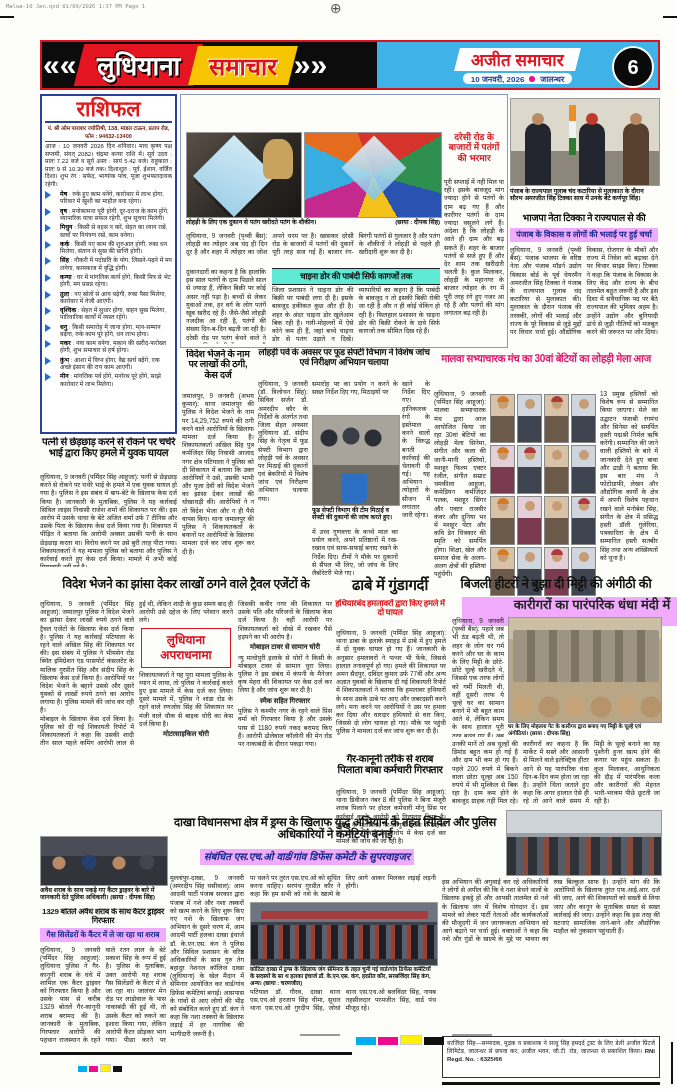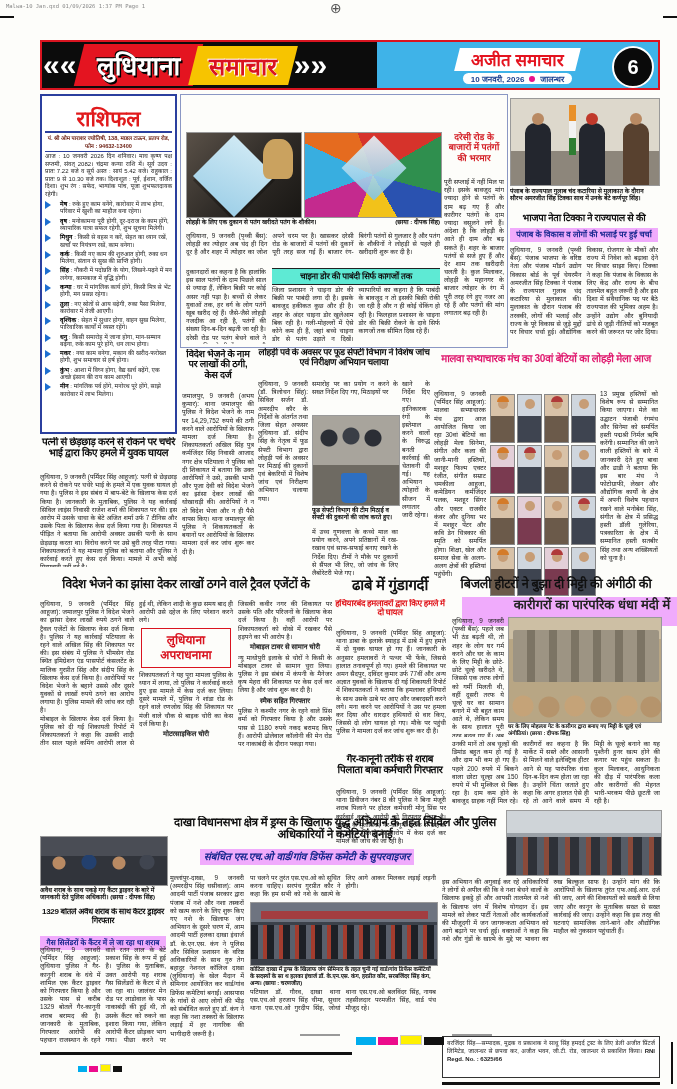--- a/index.html
+++ b/index.html
@@ -26,21 +26,21 @@
   text-shadow:1px 1px 0 #fff,-1px -1px 0 #fff;}
 .mast-right{flex:1;background:#3fb3e8;position:relative;display:flex;flex-direction:column;align-items:center;justify-content:center;}
 .ajit{background:#fff;transform:skewX(-14deg);padding:0 14px;margin-top:2px;}
 .ajit span{display:inline-block;transform:skewX(14deg);color:#e41420;font-size:17px;font-weight:bold;}
 .datepill{background:#fff;border-radius:8px;margin-top:2px;padding:0 8px;font-size:8px;font-weight:bold;color:#1a3f8f;display:flex;align-items:center;gap:5px;}
 .dot{width:6px;height:6px;border-radius:50%;background:#e8128a;display:inline-block;}
 .pgcircle{position:absolute;right:4px;top:4px;width:38px;height:38px;background:#0a0a0a;border:2px solid #fff;border-radius:50%;
   color:#fff;font-size:20px;font-weight:bold;display:flex;align-items:center;justify-content:center;}
 
 .horo{border:2px solid #2b3f9e;box-sizing:border-box;padding:2px 3px;background:#fff;}
-.horo-title{color:#e11a1c;font-size:21px;font-weight:bold;text-align:center;line-height:1.05;border-bottom:2.5px solid #2b3f9e;padding-bottom:1px;margin-top:10px;}
+.horo-title{color:#e11a1c;font-size:21px;font-weight:bold;text-align:center;line-height:1.05;border-bottom:2.5px solid #2b3f9e;padding-bottom:1px;}
 .horo-addr{font-size:5.6px;font-weight:bold;color:#6b1d10;text-align:center;border-bottom:1px solid #2b3f9e;padding:1px 0;}
 .horo-intro{font-size:6px;line-height:1.25;text-align:justify;padding-top:1px;color:#222;}
 .zrow{display:flex;gap:3px;margin-top:2.2px;font-size:6.1px;line-height:1.18;}
 .zarrow{flex:0 0 6px;width:0;height:0;border-top:4px solid transparent;border-bottom:4px solid transparent;border-left:6px solid #1d6fd1;margin-top:1px;}
 .zrow b{color:#000;}
 
 .redbox{border:1.5px solid #d91420;color:#d91420;font-weight:bold;text-align:center;font-size:12px;line-height:1.25;
   padding:4px 2px;margin:3px 2px;break-inside:avoid;}
 .crimesub{display:block;font-weight:bold;text-align:center;font-size:6.8px;margin:2px 0;}
 .imprint{border:1px solid #333;padding:3px 4px;font-size:6px;line-height:1.3;text-align:justify;box-sizing:border-box;background:#fff;}
@@ -268,21 +268,21 @@
   <div class="abs cap" style="left:508px;top:723px;width:152px;height:14px;font-size:5.6px;">घर के लिए मोहल्ला गेट के कारीगर द्वारा बनाए गए मिट्टी के चूल्हे एवं अंगीठियां। (छाया : दीपक सिंह)</div>
   <div class="abs body cols3" style="left:452px;top:740px;width:208px;height:66px;">उनकी मानें तो अब चूल्हों की डिमांड बहुत कम हो गई है और दाम भी कम हो गए हैं। पहले 200 रुपये में बिकने वाला छोटा चूल्हा अब 150 रुपये में भी मुश्किल से बिक रहा है। दाम कम होने के बावजूद ग्राहक नहीं मिल रहे। कारीगरों का कहना है कि मार्केट में सस्ते और आसानी से मिलने वाले इलेक्ट्रिक हीटर आने से यह पारंपरिक धंधा दिन-ब-दिन कम होता जा रहा है। उन्होंने चिंता जताते हुए कहा कि अगर हालात ऐसे ही रहे तो आने वाले समय में मिट्टी के चूल्हे बनाने का यह पुश्तैनी हुनर खत्म होने की कगार पर पहुंच सकता है। कुल मिलाकर, आधुनिकता की दौड़ में पारंपरिक कला और कारीगरों की मेहनत भारी-भरकम पीछे छूटती जा रही है।</div>
 
   <div class="abs hl" style="left:168px;top:816px;width:334px;height:28px;font-size:11.5px;">दाखा विधानसभा क्षेत्र में ड्रग्स के खिलाफ युद्ध अभियान के तहत सिविल और पुलिस अधिकारियों ने कमेटियां बनाई</div>
   <div class="photo ph-dakha" style="left:506px;top:810px;width:154px;height:64px;"></div>
   <div class="abs pinkbar" style="left:200px;top:849px;width:214px;height:16px;font-size:10px;line-height:16px;font-style:italic;">संबंधित एस.एच.ओ वार्ड/गांव डिफेंस कमेटी के सुपरवाइजर होंगे</div>
 
   <div class="photo ph-liquor" style="left:40px;top:836px;width:126px;height:48px;"></div>
   <div class="abs cap" style="left:40px;top:886px;width:126px;height:20px;">अवैध शराब के साथ पकड़े गए कैंटर ड्राइवर के बारे में जानकारी देते पुलिस अधिकारी। (छाया : दीपक सिंह)</div>
   <div class="abs hl" style="left:40px;top:908px;width:126px;height:18px;font-size:8px;">1329 बोतलें अवैध शराब के साथ कैंटर ड्राइवर गिरफ्तार</div>
-  <div class="abs pinkbar" style="left:40px;top:928px;width:126px;height:14px;font-size:7.4px;line-height:14px;margin-top:8px;">गैस सिलेंडरों के कैंटर में ले जा रहा था शराब</div>
+  <div class="abs pinkbar" style="left:40px;top:928px;width:126px;height:14px;font-size:7.4px;line-height:14px;">गैस सिलेंडरों के कैंटर में ले जा रहा था शराब</div>
   <div class="abs body cols2" style="left:40px;top:946px;width:126px;height:100px;">लुधियाना, 9 जनवरी (पर्मिंदर सिंह आहूजा): लुधियाना पुलिस ने गैर-कानूनी शराब के धंधे में शामिल एक कैंटर ड्राइवर को गिरफ्तार किया है और उसके पास से करीब 1329 बोतलें गैर-कानूनी शराब बरामद की है। जानकारी के मुताबिक, गिरफ्तार आरोपी की पहचान राजस्थान के रहने वाले रतन लाल के बेटे प्रकाश सिंह के रूप में हुई है। पुलिस के मुताबिक, उक्त आरोपी यह शराब गैस सिलेंडरों के कैंटर में ले जा रहा था। जालंधर मेन रोड पर लाडोवाल के पास नाकाबंदी की हुई थी, तो उसके कैंटर को रुकने का इशारा किया गया, लेकिन आरोपी कैंटर छोड़कर भाग गया। पीछा करने पर पुलिस ने उसे पकड़ लिया और उसके पास से यह शराब बरामद की। पुलिस ने उसके खिलाफ बनती धाराओं के तहत मामला दर्ज कर लिया है और जांच जारी है, कई और गिरफ्तारियां होने की संभावना है।</div>
 
   <div class="abs body" style="left:170px;top:874px;width:74px;height:176px;">मुल्लांपुर-दाखा, 9 जनवरी (अमरदीप सिंह धसीवाल): आम आदमी पार्टी पंजाब सरकार द्वारा पंजाब में नशे और नशा तस्करों को खत्म करने के लिए शुरू किए गए नशे के खिलाफ जंग अभियान के दूसरे चरण में, आम आदमी पार्टी हलका दाखा इंचार्ज डॉ. के.एन.एस. कंग ने पुलिस और सिविल प्रशासन के वरिष्ठ अधिकारियों के साथ गुरु तेग बहादुर नेशनल कॉलिज दाखा (लुधियाना) के खेल मैदान में सेमिनार आयोजित कर वार्ड/गांव डिफेंस कमेटियां बनाईं। आसपास के गांवों से आए लोगों की भीड़ को संबोधित करते हुए डॉ. कंग ने कहा कि नशा तस्करों के खिलाफ लड़ाई में हर नागरिक की भागीदारी जरूरी है।</div>
   <div class="abs body cols2" style="left:250px;top:874px;width:186px;height:26px;">पा चलने पर तुरंत एस.एच.ओ को सूचित करना चाहिए। सरपंच गुरप्रीत कौर ने कहा कि हम सभी को नशे के खात्मे के लिए आगे आकर मिलकर लड़ाई लड़नी होगी।</div>
   <div class="photo ph-group" style="left:250px;top:902px;width:186px;height:62px;"></div>
   <div class="abs cap" style="left:250px;top:966px;width:186px;height:20px;font-size:5.8px;">कोठिल दाखा में ड्रग्स के खिलाफ जंग सेमिनार के तहत चुनी गई वार्ड/गांव डिफेंस कमेटियों के सदस्यों के सा थ हलका इंचार्ज डॉ. के.एन.एस. कंग, हरप्रीत कौर, सरबजिंदर सिंह कंग, अन्य। (छाया : चरणजीत)</div>
   <div class="abs body cols2" style="left:250px;top:988px;width:186px;height:62px;">पटियाल डॉ. गौरव, दाखा थाना एस.एच.ओ हरजाप सिंह चीमा, सुधार थाना एस.एच.ओ गुरदीप सिंह, जोधां थाना एस.एच.ओ बलविंदर सिंह, नायब तहसीलदार परमजीत सिंह, वार्ड पंच मौजूद रहे।</div>
   <div class="abs body cols2" style="left:442px;top:878px;width:218px;height:154px;">इस अभियान की अगुवाई कर रहे अधिकारियों ने लोगों से अपील की कि वे नशा बेचने वालों के खिलाफ इकट्ठे हों और आपसी तालमेल से नशे के खिलाफ जंग में विशेष योगदान दें। इस मामले को लेकर पार्टी नेताओं और कार्यकर्ताओं की मौजूदगी में जन जागरूकता अभियान को आगे बढ़ाने पर चर्चा हुई। वक्ताओं ने कहा कि नशे और गुंडों के खात्मे के मुद्दे पर भावना का रुख बिल्कुल साफ है। उन्होंने मांग की कि आरोपियों के खिलाफ तुरंत एफ.आई.आर. दर्ज की जाए, आगे की शिकायतों को सख्ती से लिया जाए और कानून के मुताबिक सख्त से सख्त कार्रवाई की जाए। उन्होंने कहा कि इस तरह की घटनाएं सामाजिक ताने-बाने और औद्योगिक माहौल को नुकसान पहुंचाती हैं।</div>
 
   <div class="abs imprint" style="left:442px;top:1036px;width:218px;height:42px;">

